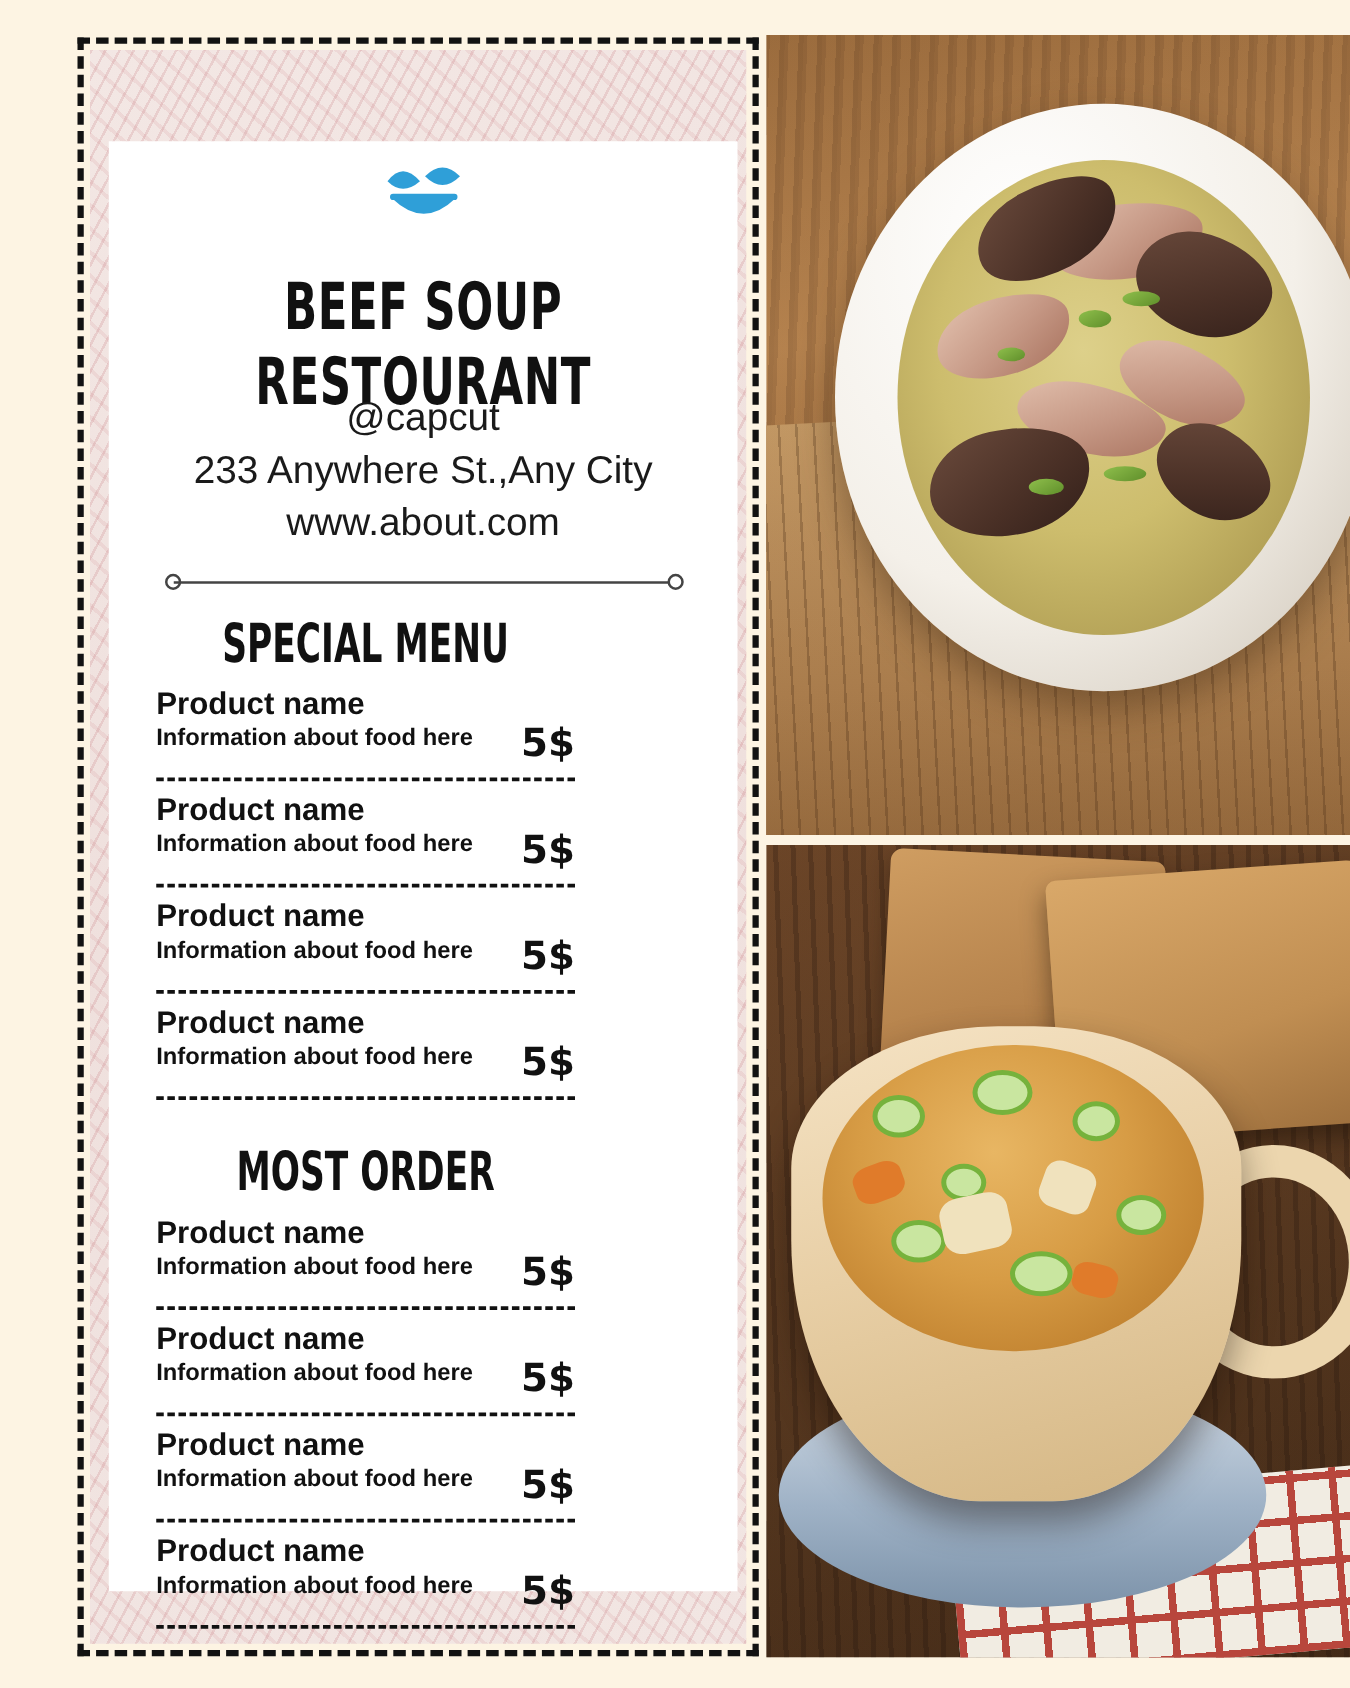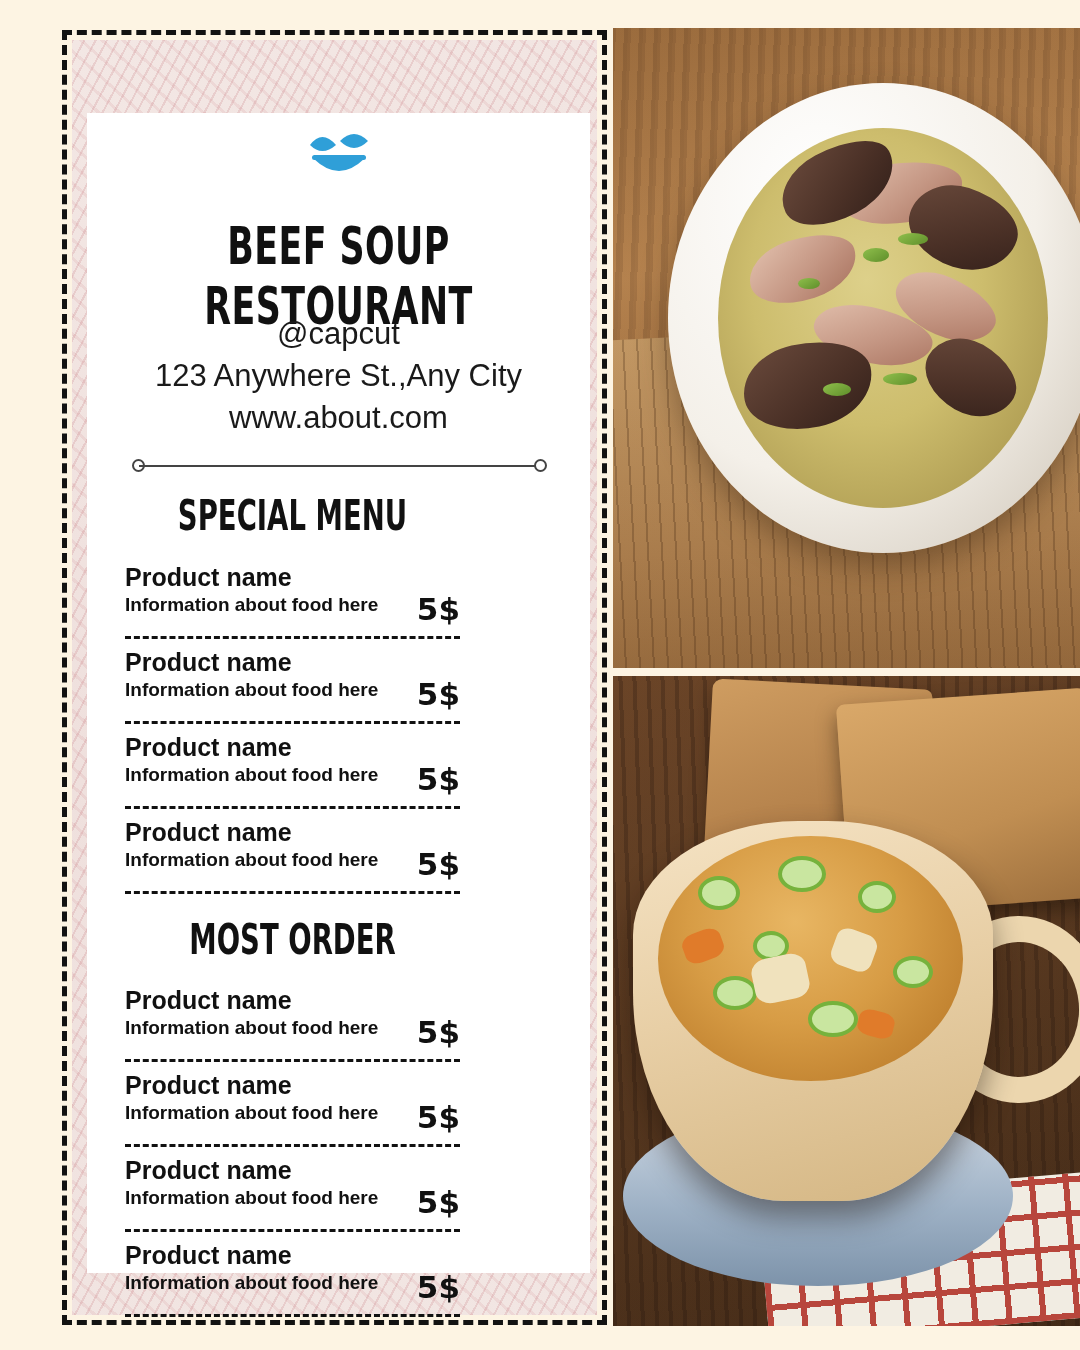--- a/index.html
+++ b/index.html
@@ -217,21 +217,21 @@
     font-size: 36px;
     color: #111;
     transform: scaleX(0.85) scaleY(1.2);
     transform-origin: center;
     margin: 0;
   }
   .menu-section { position: absolute; left: 0; width: 411px; }
   #special-section { top: 382px; }
   #most-section { top: 805px; }
 
-  .items { margin-top: 26px; }
+  .items { margin-top: 12px; }
   .item {
     position: relative;
     height: 85px;
     margin: 0 38px 0 38px;
   }
   .item .name {
     font-weight: 700;
     font-size: 25px;
     color: #111;
     line-height: 30px;
@@ -330,21 +330,21 @@
         <path d="M36 16 Q50 2 64 16 Q50 30 36 16 Z" fill="#2f9fd8"></path>
         <path d="M10 34 Q35 58 60 34 Z" fill="#2f9fd8"></path>
         <rect x="8" y="30" width="54" height="5" rx="2.5" fill="#2f9fd8"></rect>
       </svg>
     </div>
 
     <div class="restaurant-title">BEEF SOUP RESTOURANT</div>
 
     <div class="contact">
       <div>@capcut</div>
-      <div>123 Anywhere St.,Any City</div>
+      <div>233 Anywhere St.,Any City</div>
       <div>www.about.com</div>
     </div>
 
     <div class="divider">
       <span class="dot left"></span>
       <span class="line"></span>
       <span class="dot right"></span>
     </div>
 
     <div class="menu-section" id="special-section">

